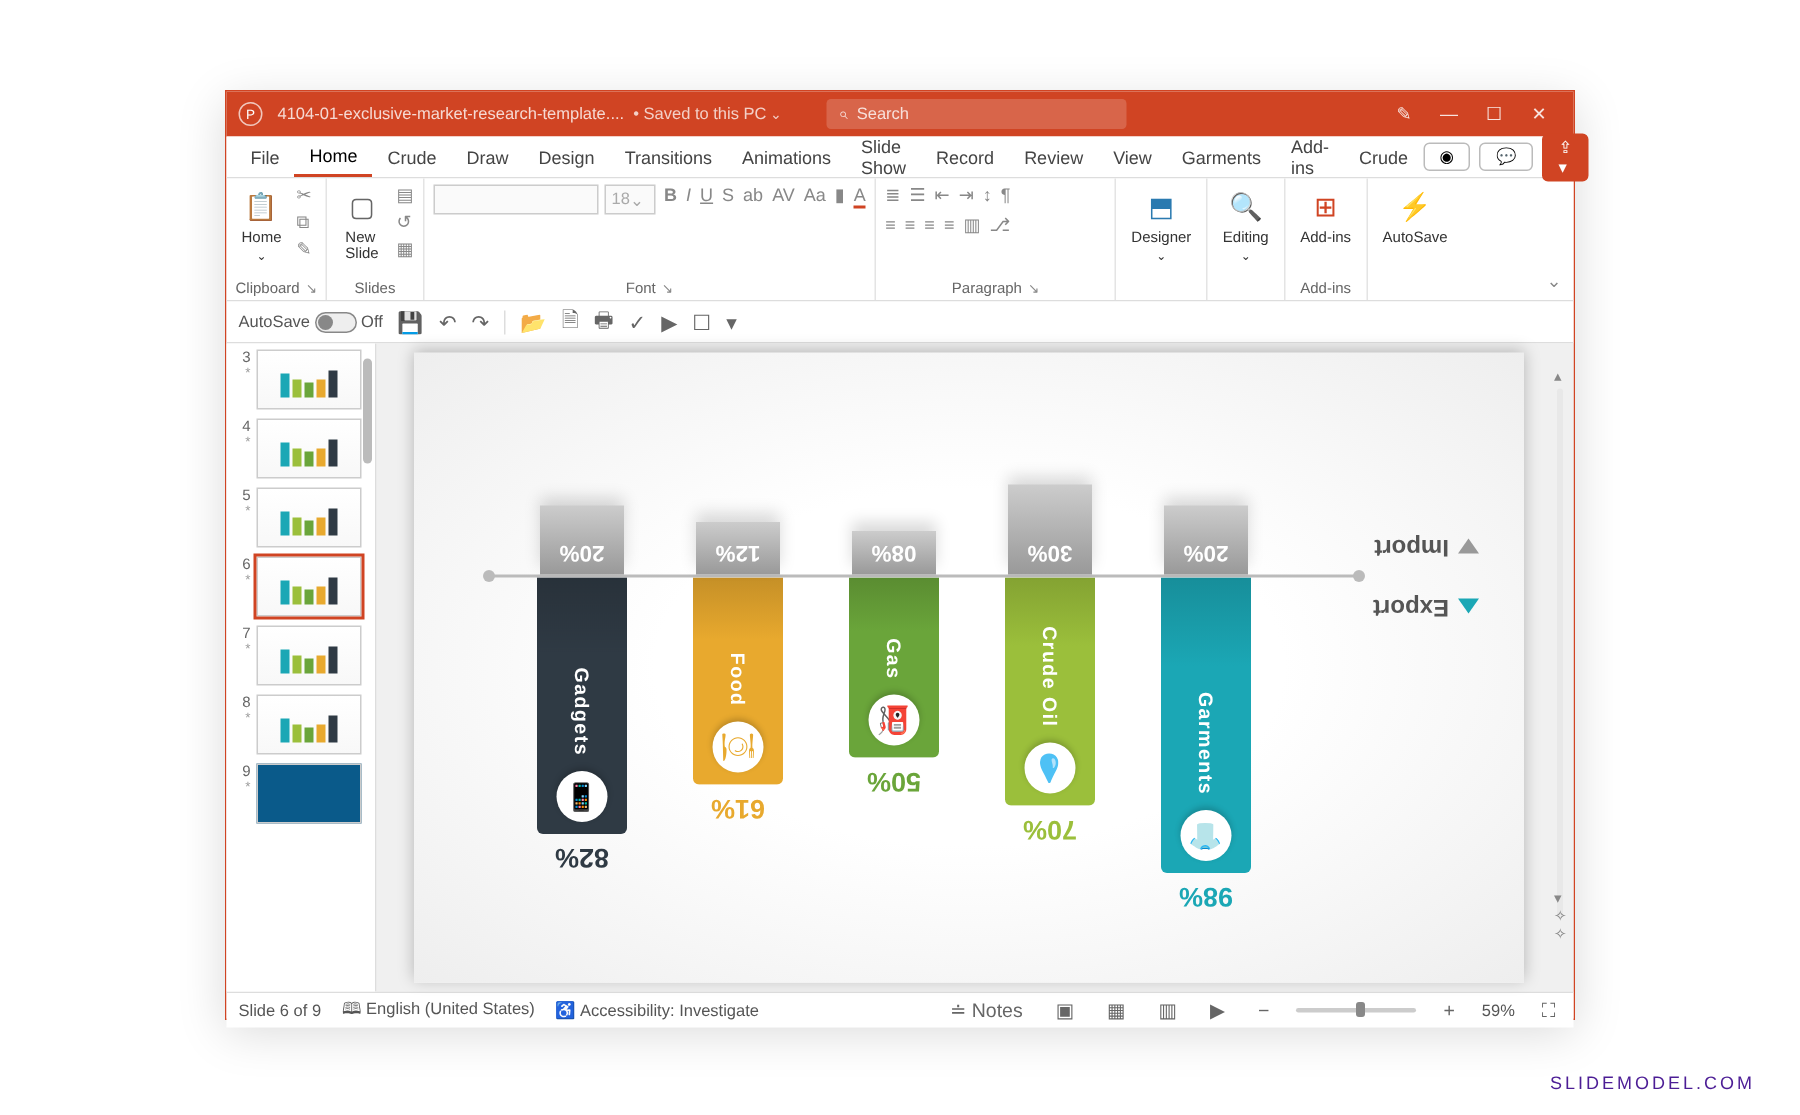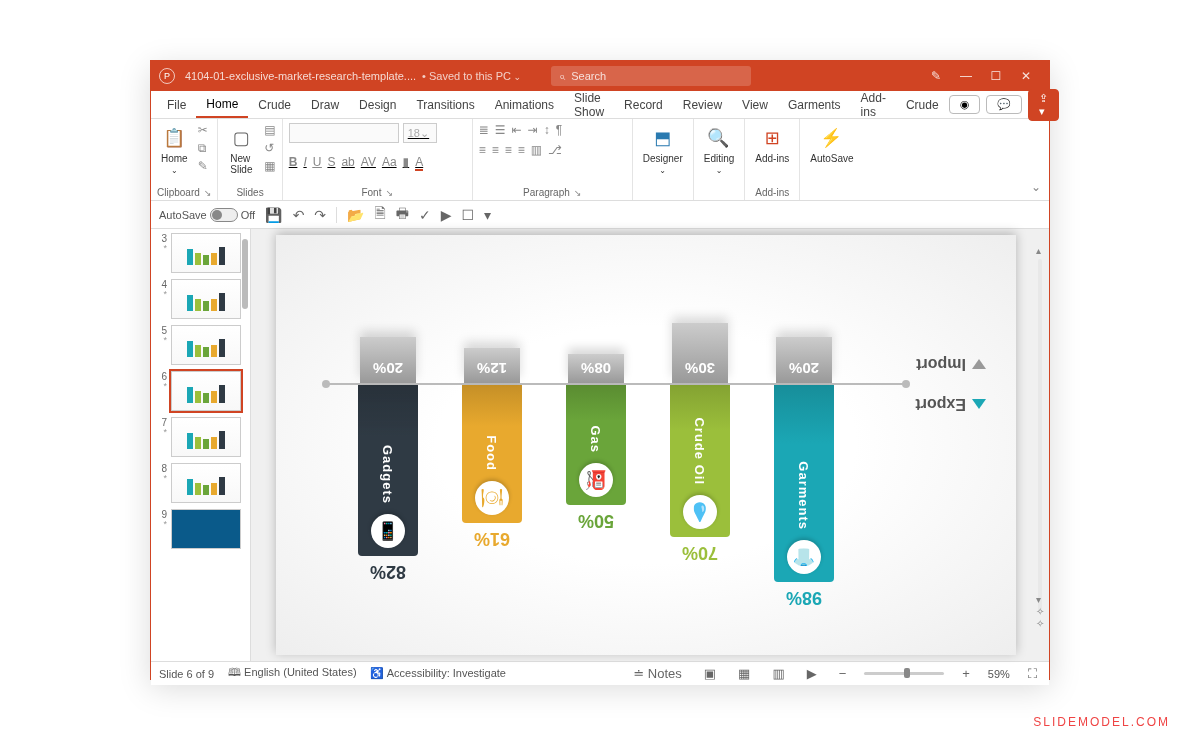--- a/index.html
+++ b/index.html
@@ -83,21 +83,21 @@
 .bar-top .name{ color:#fff; font-weight:600; font-size:13px; writing-mode:vertical-rl; transform:rotate(180deg); margin-top:10px; letter-spacing:1px;}
 .bar-bot{ position:absolute; top:212px; width:56px; left:7px; background:linear-gradient(#999,#ccc); display:flex; align-items:flex-start; justify-content:center; padding-top:6px; color:#fff; font-weight:700; font-size:15px; box-shadow: 0 6px 10px rgba(0,0,0,0.15);}
 
 
 .status{ height:24px; border-top:1px solid #ddd; background:#fff; display:flex; align-items:center; font-size:11px; color:#555; padding:0 8px; gap:14px;}
 .status .spacer{flex:1;}
 .status .vbtn{ cursor:pointer; font-size:13px; color:#666; padding:0 4px;}
 .zoom-slider{ width:80px; height:3px; background:#ccc; position:relative; border-radius:2px;}
 .zoom-slider::after{content:""; position:absolute; width:6px; height:10px; background:#888; top:-4px; left:50%; border-radius:2px;}
 
-.watermark{ position:absolute; right:30px; bottom:14px; font-size:12px; letter-spacing:2px; color:#ef4444;}
+.watermark{ position:absolute; right:30px; bottom:14px; font-size:12px; letter-spacing:2px; color:#4c1d95;}
 </style>
 </head>
 <body>
 
 <div class="outer-frame">
 
   <div class="titlebar">
     <div class="app-icon">P</div>
     <span class="doc">4104-01-exclusive-market-research-template....</span>
     <span class="saved">• <span>Saved to this PC</span></span>
@@ -159,21 +159,21 @@
           </div>
         <div class="ico-stack">
             <span>▤</span>
             <span>↺</span>
             <span>▦</span>
           </div>
       </div>
       <div class="label">Slides</div>
     </div>
     <div class="rgroup" style="min-width:190px">
-      <div class="controls" style="flex-direction:column; align-items:flex-start;text-decoration:underline;">
+      <div class="controls" style="align-items:flex-start;">
         <div class="fontgroup-top">
           <div class="combo" style="width:110px"></div>
           <div class="combo" style="width:34px"><span>18</span>⌄</div>
         </div>
         <div class="iconrow">
           <span><b>B</b></span>
           <span><i>I</i></span>
           <span><u>U</u></span>
           <span>S</span>
           <span>ab</span>

